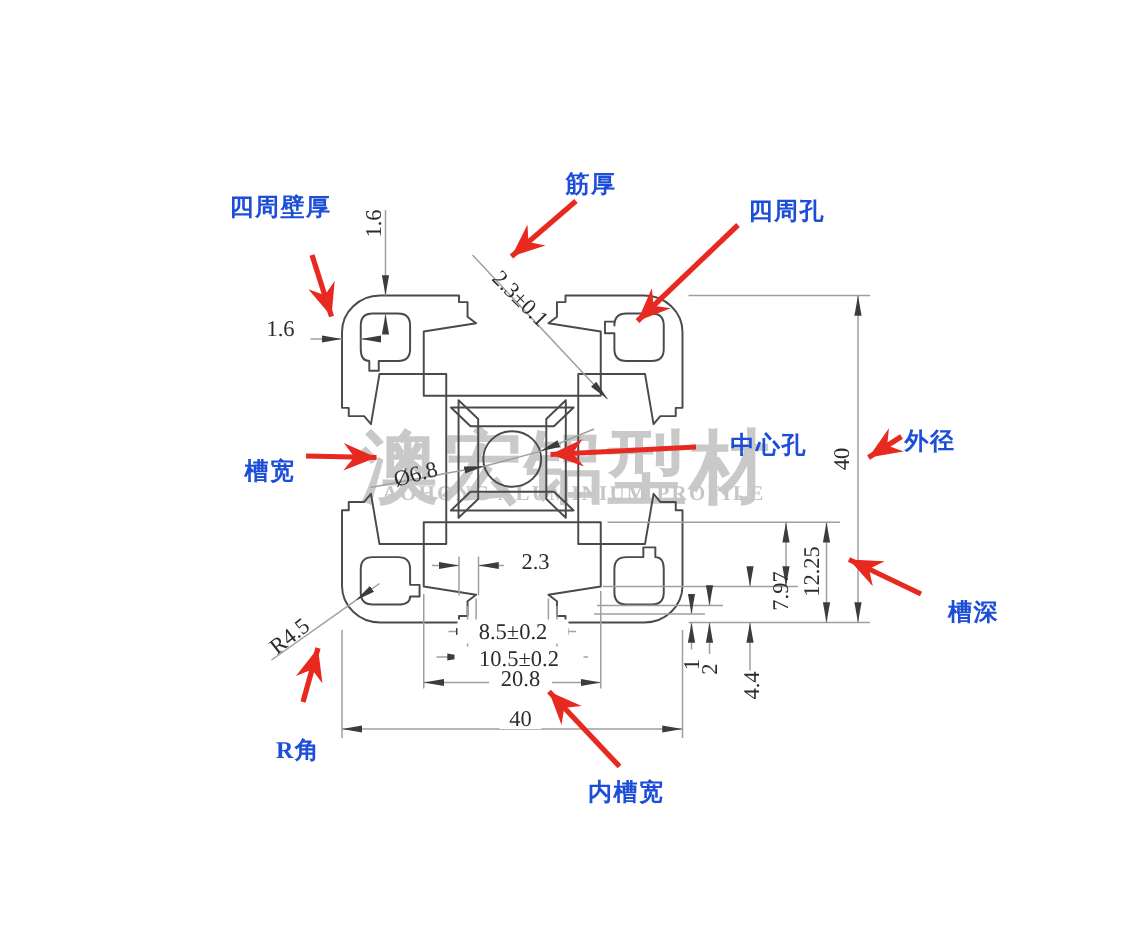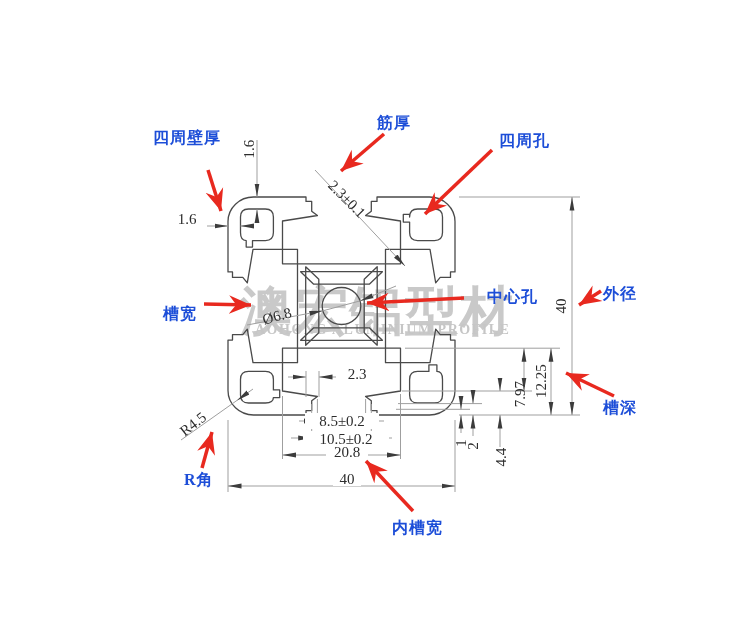--- a/index.html
+++ b/index.html
@@ -163,16 +163,16 @@
       <line x1="413" y1="511" x2="366" y2="461" marker-end="url(#ra)"></line>
     </g>
   </svg>
 
   <div class="redlabel" style="left:153px;top:128px;">四周壁厚</div>
   <div class="redlabel" style="left:377px;top:113px;">筋厚</div>
   <div class="redlabel" style="left:499px;top:131px;">四周孔</div>
   <div class="redlabel" style="left:163px;top:293px;margin-top:11px;">槽宽</div>
   <div class="redlabel" style="left:487px;top:287px;">中心孔</div>
   <div class="redlabel" style="left:603px;top:284px;">外径</div>
-  <div class="redlabel" style="left:603px;top:398px;">槽深</div>
-  <div class="redlabel" style="left:184px;top:470px;">R角</div>
+  <div class="redlabel" style="left:632px;top:398px;">槽深</div>
+  <div class="redlabel" style="left:184px;top:490px;">R角</div>
   <div class="redlabel" style="left:392px;top:518px;">内槽宽</div>
 </div>
 
 </body></html>

